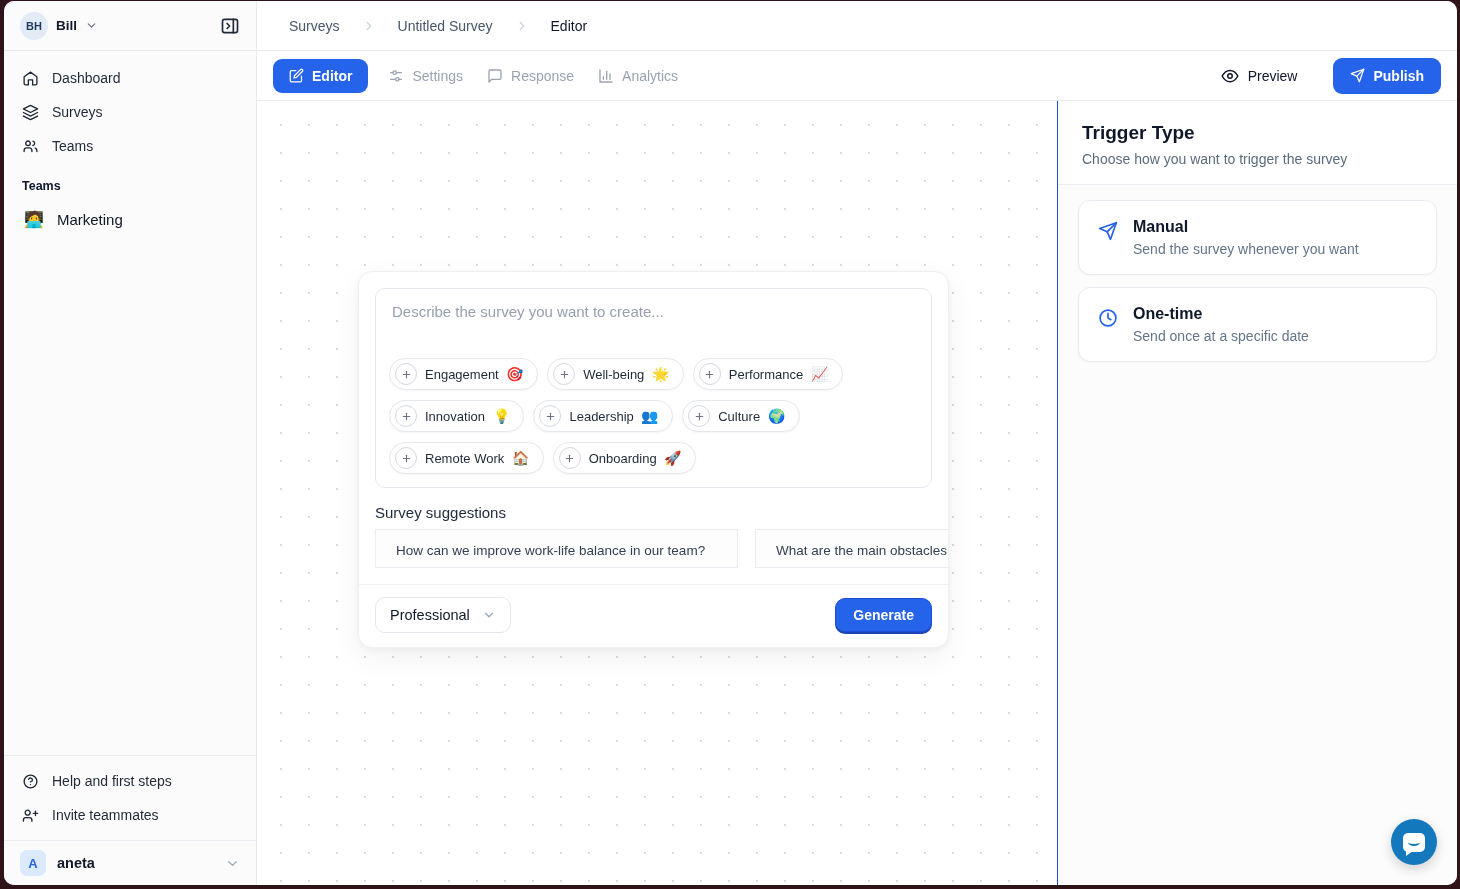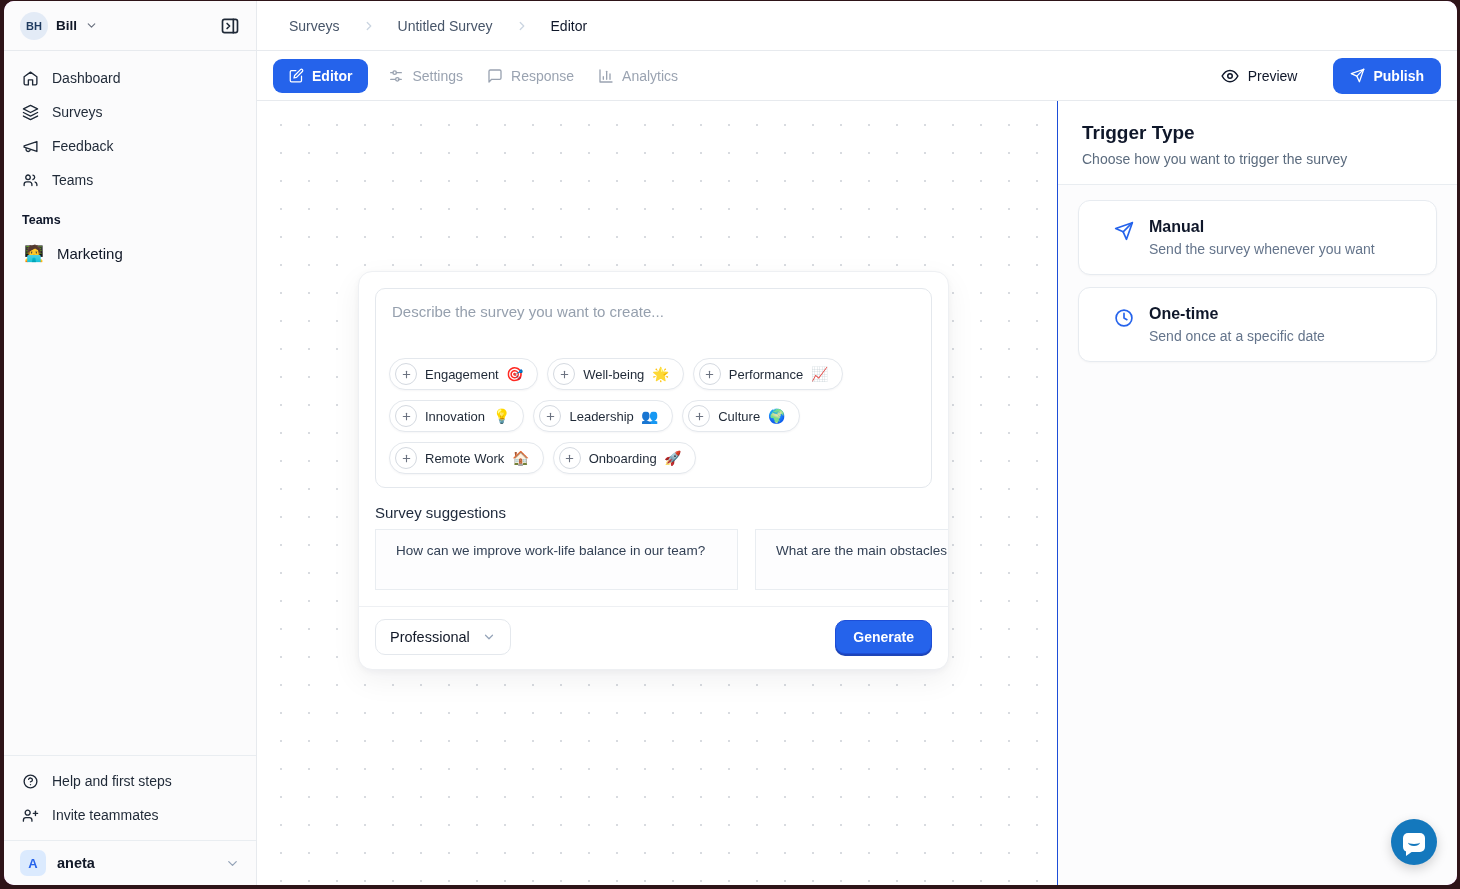--- a/index.html
+++ b/index.html
@@ -226,21 +226,21 @@
   }
   .sugg-row {
     display: flex; gap: 17px;
     margin-left: 16px;
     overflow: hidden;
     padding-bottom: 2px;
   }
   .sugg-card {
     flex-shrink: 0;
     width: 363px;
-    height: 61px;
+    height: 39px;
     background: #fdfdfe;
     border: 1px solid #e9edf1;
     border-radius: 0;
     padding: 13px 20px;
     font-size: 13.5px;
     color: #334155;
     white-space: nowrap;
     overflow: hidden;
     cursor: pointer;
   }
@@ -286,21 +286,21 @@
     padding: 21px 24px 17px 24px;
     border-bottom: 1px solid #e9edf1;
   }
   .trigger-title { font-size: 19px; font-weight: 700; color: #0f172a; }
   .trigger-subtitle { font-size: 14px; color: #5b6b7e; margin-top: 7px; }
   .trigger-body { padding: 15px 20px; display: flex; flex-direction: column; gap: 12px; }
   .option-card {
     background: #fff;
     border: 1px solid #e7ebf0;
     border-radius: 12px;
-    padding: 17px 35px;
+    padding: 17px 19px;
     display: flex;
     gap: 15px;
     cursor: pointer;
     box-shadow: 0 1px 2px rgba(15,23,42,.03);
   }
   .option-icon { color: #2563eb; display: flex; margin-top: 3px; flex-shrink: 0; }
   .option-title { font-size: 16px; font-weight: 700; color: #0f172a; }
   .option-desc { font-size: 14px; color: #64748b; margin-top: 5px; }
 
   
@@ -373,29 +373,20 @@
       </div>
       <div class="nav-item">
         <span class="nicon">
           <svg width="17" height="17" viewBox="0 0 24 24" fill="none" stroke="currentColor" stroke-width="1.9" stroke-linecap="round" stroke-linejoin="round">
               <path d="m12 2 10 5-10 5L2 7Z"></path>
               <path d="m2 12 10 5 10-5"></path>
               <path d="m2 17 10 5 10-5"></path>
             </svg>
         </span>
         <span>Surveys</span>
-      </div>
-      <div class="nav-item">
-        <span class="nicon">
-          <svg width="17" height="17" viewBox="0 0 24 24" fill="none" stroke="currentColor" stroke-width="1.9" stroke-linecap="round" stroke-linejoin="round">
-              <path d="m3 11 18-6v14L3 13v-2Z"></path>
-              <path d="M11.6 16.8a3 3 0 1 1-5.8-1.6"></path>
-            </svg>
-        </span>
-        <span>Feedback</span>
       </div>
       <div class="nav-item">
         <span class="nicon">
           <svg width="17" height="17" viewBox="0 0 24 24" fill="none" stroke="currentColor" stroke-width="1.9" stroke-linecap="round" stroke-linejoin="round">
               <path d="M14 19v-1.5a3.5 3.5 0 0 0-3.5-3.5h-4A3.5 3.5 0 0 0 3 17.5V19"></path>
               <circle cx="8.5" cy="7.5" r="3.2"></circle>
               <path d="M21 19v-1.5a3.5 3.5 0 0 0-2.5-3.35"></path>
               <path d="M15.5 4.4a3.2 3.2 0 0 1 0 6.2"></path>
             </svg>
         </span>

